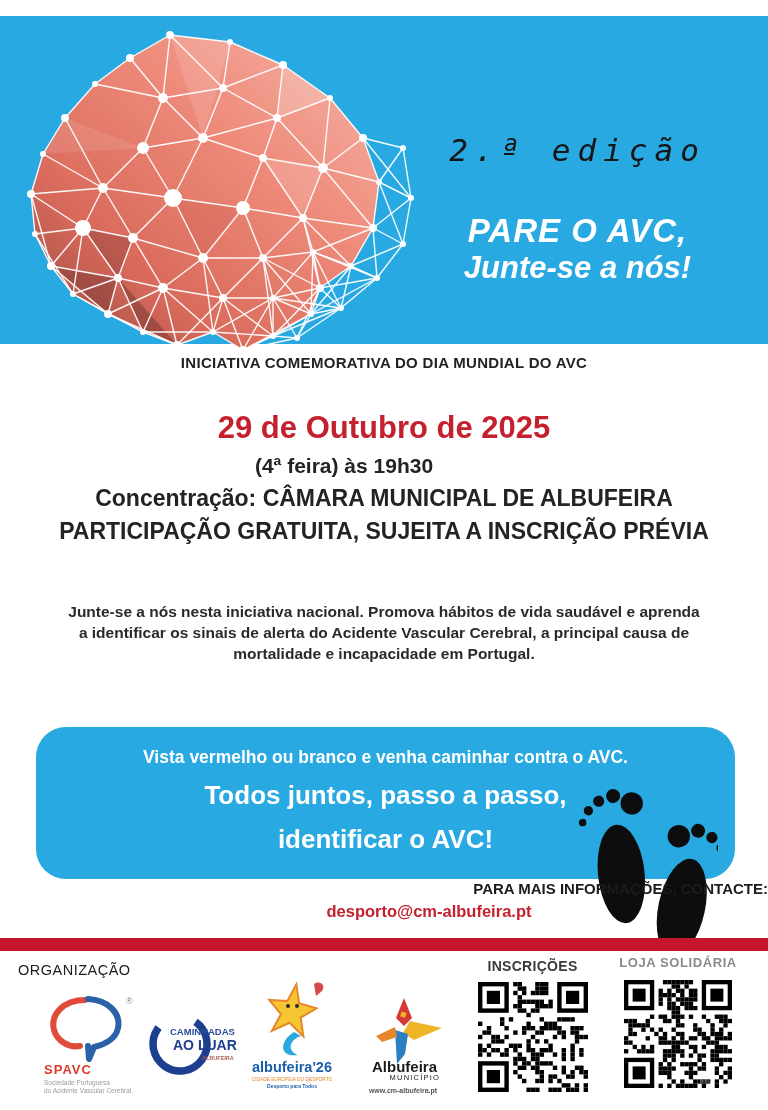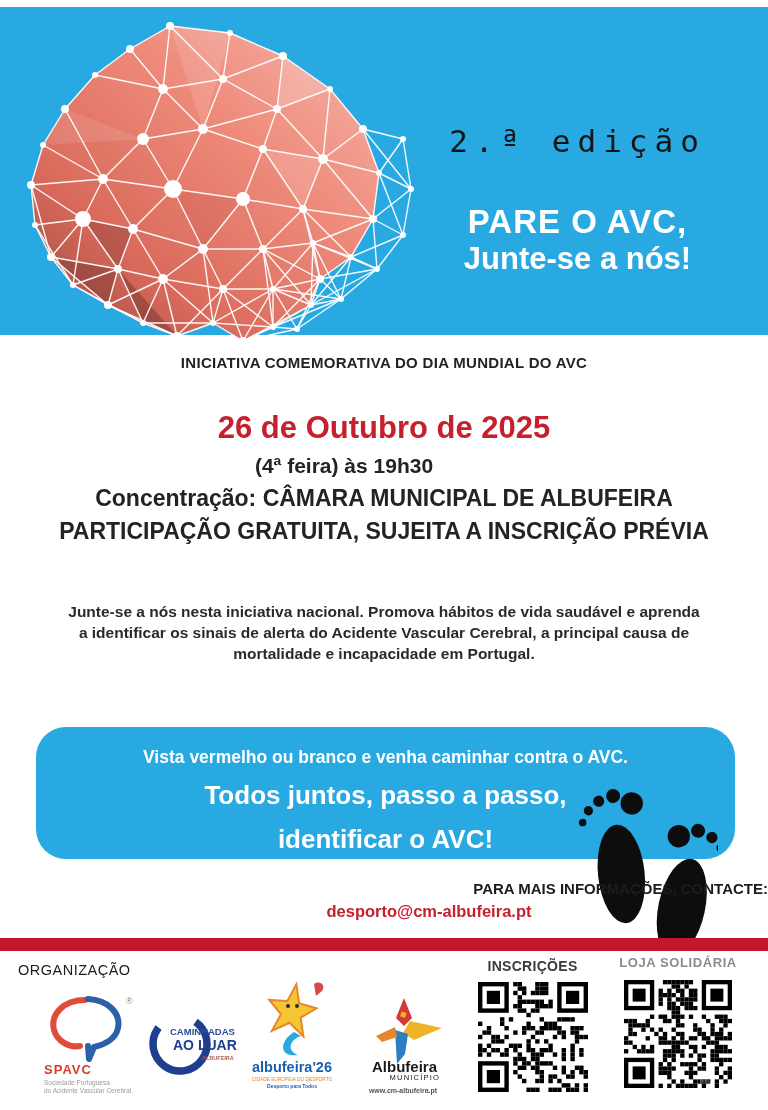--- a/index.html
+++ b/index.html
@@ -2,21 +2,21 @@
 <html><head>
 <meta charset="utf-8">
 <style>
   html,body{margin:0;padding:0;background:#e8e8e8;}
   .poster{
     position:relative;width:768px;height:1110px;margin:0 auto;
     background:#ffffff;overflow:hidden;
     font-family:"Liberation Sans", sans-serif;color:#1f1f1f;
   }
   
-  .banner{position:absolute;left:0;top:7px;width:768px;height:328px;background:var(--banner-blue,#29A9E1);}
+  .banner{position:absolute;left:0;top:16px;width:768px;height:328px;background:var(--banner-blue,#29A9E1);font-style:italic;}
   .brain-svg{position:absolute;left:10px;top:14px;}
   .banner-text{position:absolute;left:430px;top:116px;width:295px;text-align:center;}
   .edition{
     font-family:"DejaVu Sans Mono", monospace;
     font-size:31px;letter-spacing:7px;color:#151515;font-weight:400;
     margin-bottom:44px;white-space:nowrap;
   }
   .headline1{font-size:33px;font-weight:bold;color:#ffffff;letter-spacing:1px;white-space:nowrap;}
   .headline2{font-size:31px;font-weight:bold;color:#ffffff;white-space:nowrap;}
   
@@ -26,21 +26,21 @@
     font-size:31px;font-weight:bold;color:var(--accent-red,#C4202E);}
   .time{position:absolute;left:0;top:454px;width:688px;text-align:center;
     font-size:21px;font-weight:bold;color:#232323;}
   .location{position:absolute;left:0;top:485px;width:768px;text-align:center;
     font-size:23px;font-weight:bold;color:#232323;}
   .participation{position:absolute;left:0;top:518px;width:768px;text-align:center;
     font-size:23px;font-weight:bold;color:#232323;}
   .description{position:absolute;left:62px;top:601px;width:644px;text-align:center;
     font-size:15.5px;font-weight:bold;line-height:21px;color:#2a2a2a;}
   
-  .cta-box{position:absolute;left:36px;top:727px;width:699px;height:132px;
+  .cta-box{position:absolute;left:36px;top:727px;width:699px;height:152px;
     background:var(--banner-blue,#29A9E1);border-radius:30px;text-align:center;color:#fff;}
   .cta-invitation{margin:15px auto 0;max-width:520px;font-size:17.5px;font-weight:600;line-height:31px;}
   .cta-slogan1{font-size:26px;font-weight:bold;margin-top:7px;}
   .cta-slogan2{font-size:26px;font-weight:bold;margin-top:13px;}
   .footprints-svg{position:absolute;left:578px;top:773px;}
   
   .contact-label{position:absolute;left:0;top:880px;width:768px;text-align:right;
     font-size:15px;font-weight:bold;color:#1c1c1c;}
   .contact-email{position:absolute;left:0;top:902px;width:768px;text-align:center;
     font-size:16.5px;font-weight:bold;color:var(--accent-red,#C92332);margin-left:45px;}
@@ -300,21 +300,21 @@
     </svg>
 
     <div class="banner-text">
       <div class="edition">2.ª edição</div>
       <div class="headline1">PARE O AVC,</div>
       <div class="headline2">Junte-se a nós!</div>
     </div>
   </div>
 
   <div class="kicker">INICIATIVA COMEMORATIVA DO DIA MUNDIAL DO AVC</div>
-  <div class="date">26 de Outubro de 2025</div>
+  <div class="date">29 de Outubro de 2025</div>
   <div class="time">(4ª feira) às 19h30</div>
   <div class="location">Concentração: CÂMARA MUNICIPAL DE ALBUFEIRA</div>
   <div class="participation">PARTICIPAÇÃO GRATUITA, SUJEITA A INSCRIÇÃO PRÉVIA</div>
   <div class="description">Junte-se a nós nesta iniciativa nacional. Promova hábitos de vida saudável e aprenda a identificar os sinais de alerta do Acidente Vascular Cerebral, a principal causa de mortalidade e incapacidade em Portugal.</div>
 
   <div class="cta-box">
     <div class="cta-invitation">Vista vermelho ou branco e venha caminhar contra o AVC.</div>
     <div class="cta-slogan1">Todos juntos, passo a passo,</div>
     <div class="cta-slogan2">identificar o AVC!</div>
   </div>

